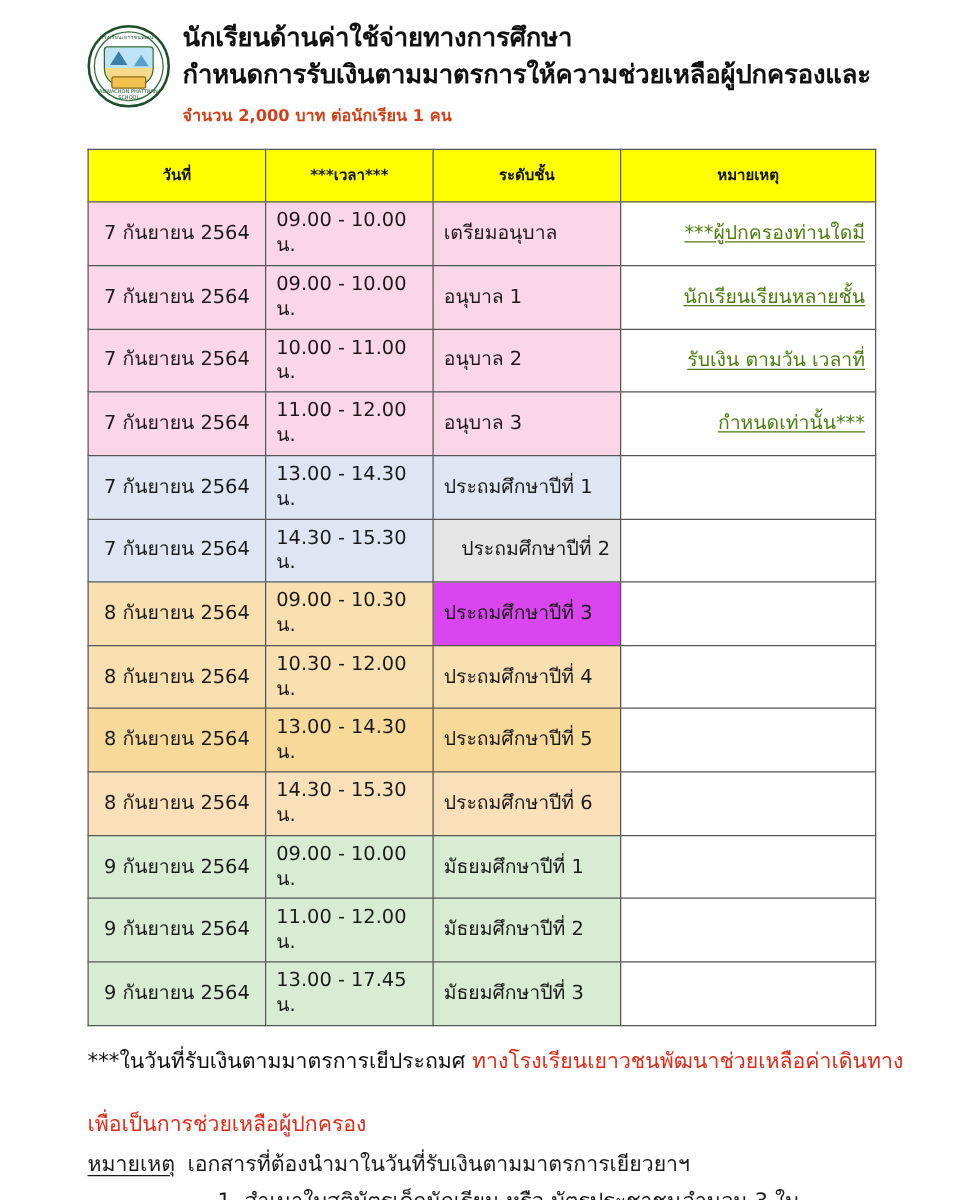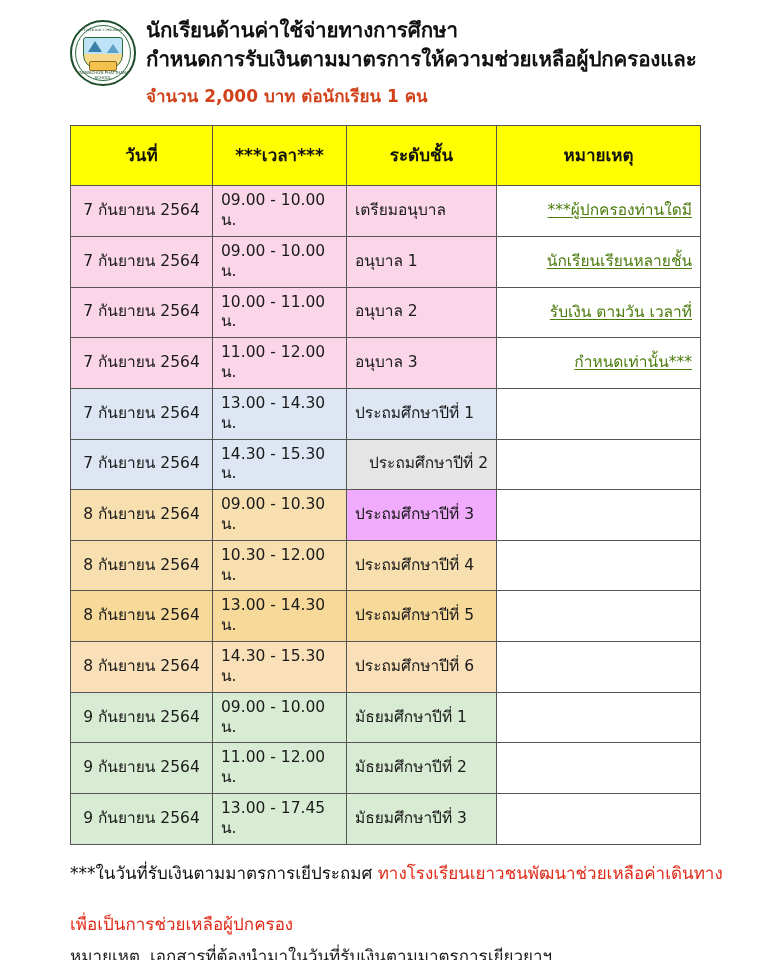--- a/index.html
+++ b/index.html
@@ -101,21 +101,21 @@
   }
   .title-line {
     font-size: 20.5px;
     font-weight: bold;
     line-height: 1.42;
     color: #111;
     letter-spacing: -0.1px;
   }
   .subtitle {
     margin-top: 8px;
-    font-size: 17px;
+    font-size: 13px;
     font-weight: bold;
     color: #d1411a;
   }
 
   
   table.schedule {
     margin: 16px 0 0 46px;
     border-collapse: collapse;
     table-layout: fixed;
     width: 630px;
@@ -126,22 +126,22 @@
     font-size: 15.5px;
     line-height: 1.28;
     vertical-align: middle;
     height: 26px;
     box-sizing: border-box;
   }
   table.schedule th {
     background: #ffff00;
     text-align: center;
     font-weight: bold;
-    font-size: 17px;
-    height: 60px;
+    font-size: 12px;
+    height: 42px;
     color: #111;
   }
   col.c-date  { width: 142px; }
   col.c-time  { width: 134px; }
   col.c-level { width: 150px; }
   col.c-note  { width: 204px; }
 
   td.date { text-align: center; }
   td.time { text-align: left; padding-left: 10px; }
   td.level { text-align: left; padding-left: 10px; }
@@ -274,21 +274,21 @@
         </tr>
         <tr>
           <td class="date" style="background: rgb(221, 230, 242);">7 กันยายน 2564</td>
           <td class="time" style="background: rgb(221, 230, 242);">14.30 - 15.30 น.</td>
           <td class="level" style="background: #e5e5e5; text-align: right;">ประถมศึกษาปีที่ 2</td>
           <td class="note-cell"></td>
         </tr>
         <tr>
           <td class="date" style="background: rgb(247, 223, 176);">8 กันยายน 2564</td>
           <td class="time" style="background: rgb(247, 223, 176);">09.00 - 10.30 น.</td>
-          <td class="level" style="background: #f0abfc;">ประถมศึกษาปีที่ 3</td>
+          <td class="level" style="background: #d946ef;">ประถมศึกษาปีที่ 3</td>
           <td class="note-cell"></td>
         </tr>
         <tr>
           <td class="date" style="background: rgb(247, 223, 176);">8 กันยายน 2564</td>
           <td class="time" style="background: rgb(247, 223, 176);">10.30 - 12.00 น.</td>
           <td class="level" style="background: rgb(247, 223, 176);">ประถมศึกษาปีที่ 4</td>
           <td class="note-cell"></td>
         </tr>
         <tr>
           <td class="date" style="background: rgb(247, 217, 154);">8 กันยายน 2564</td>

